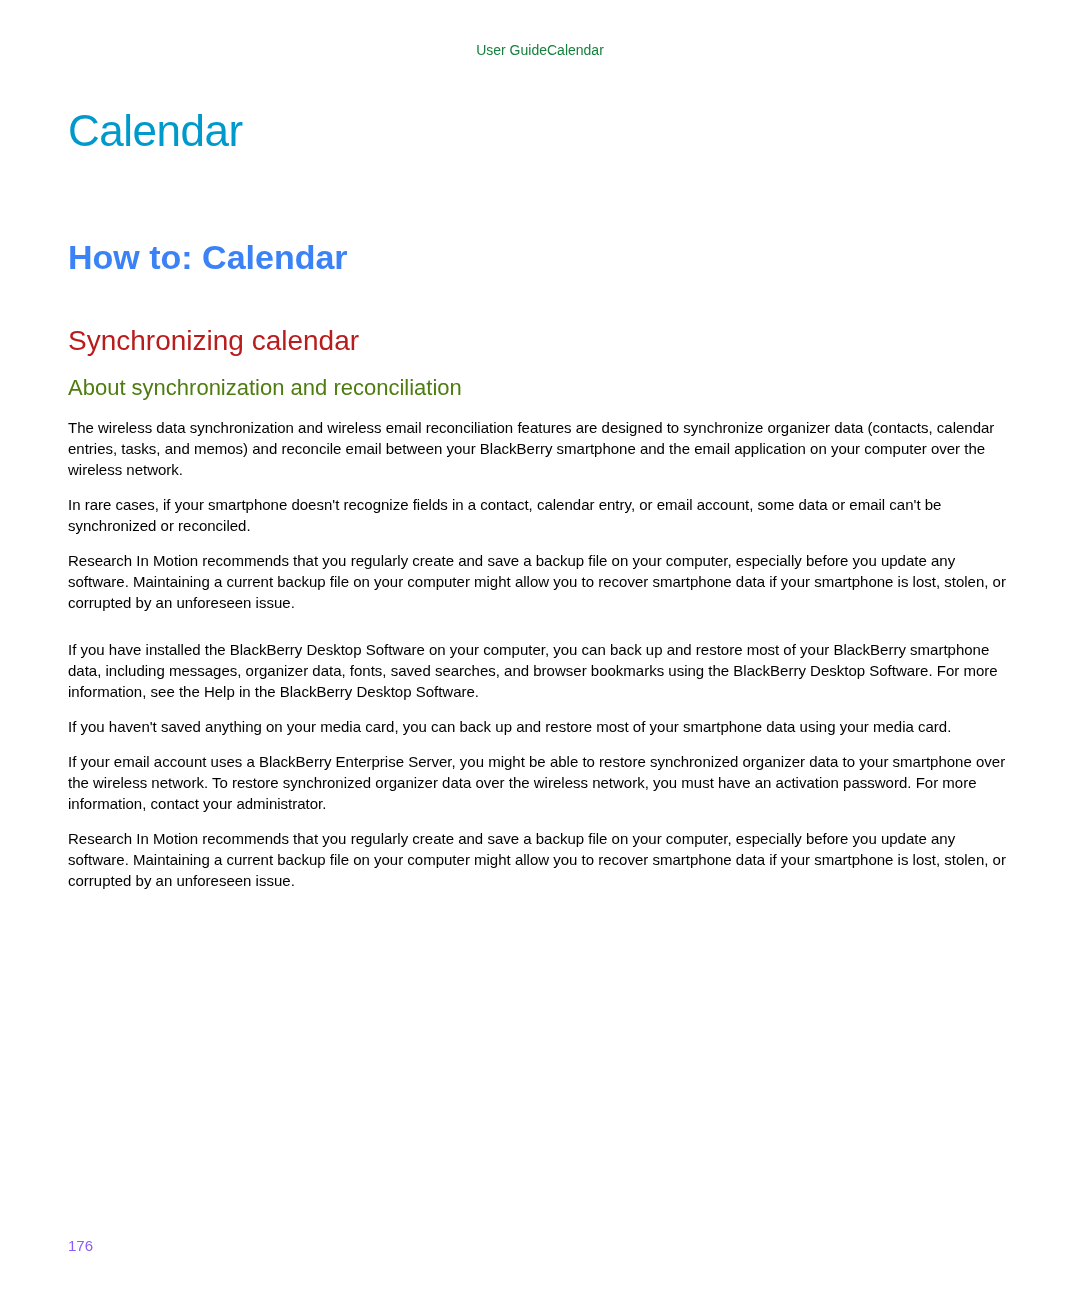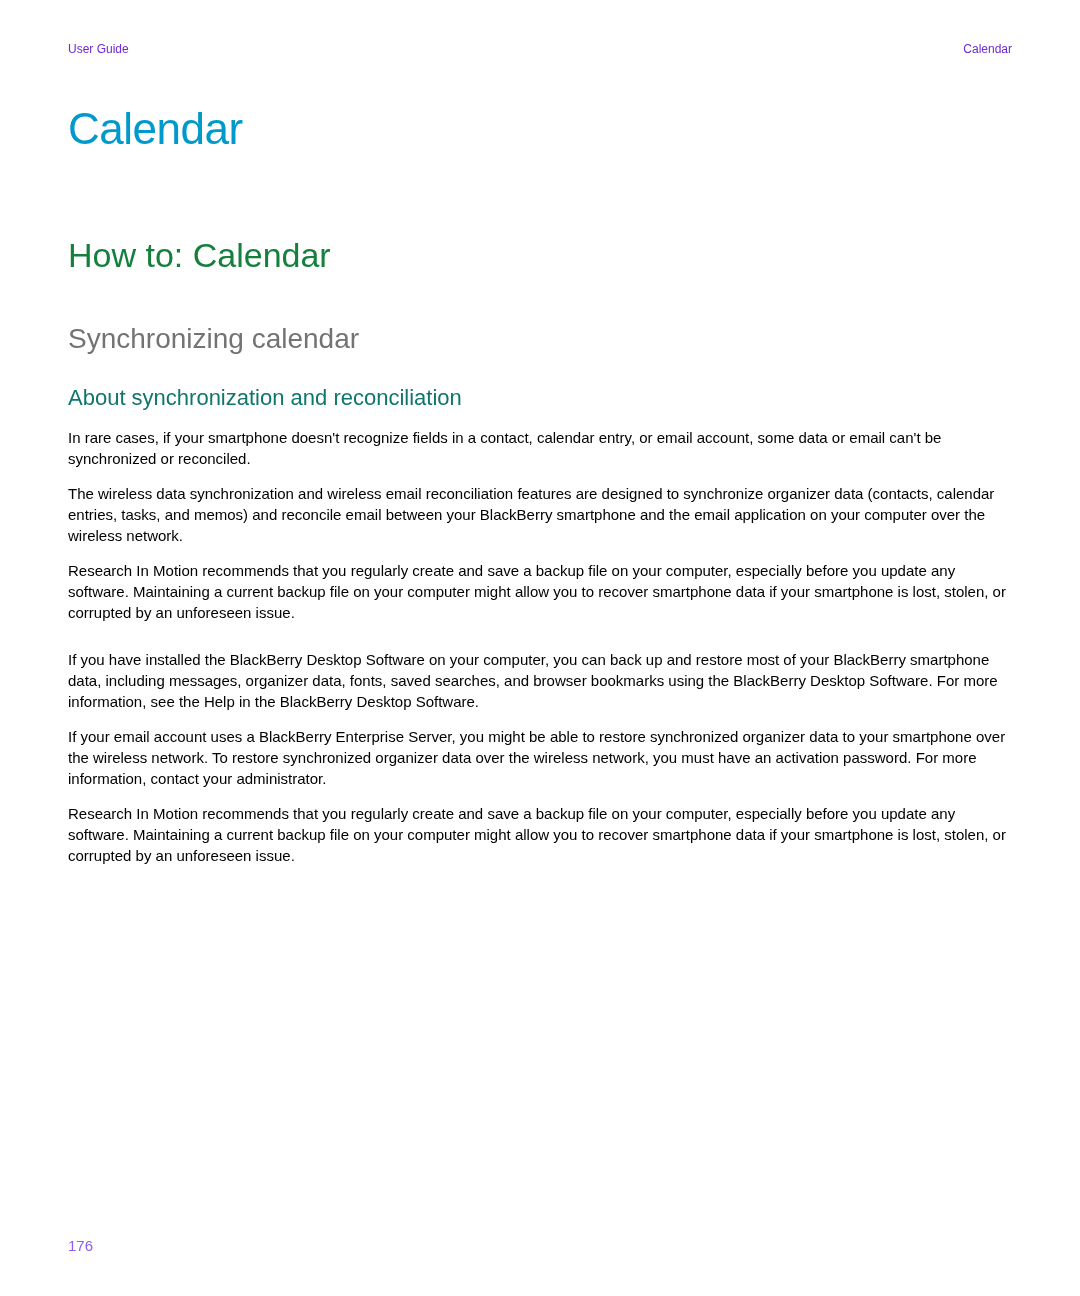--- a/index.html
+++ b/index.html
@@ -15,48 +15,48 @@
       position: relative;
       color: #000000;
     }
     .page {
       padding: 42px 68px 42px 68px;
       height: 100%;
       position: relative;
     }
     .header {
       display: flex;
-      justify-content: space-between;
-      font-size: 12px;
-      color: #6d28d9;
+      justify-content: center;
+      font-size: 14px;
+      color: #15803d;
       margin-bottom: 48px;
     }
     .chapter-title {
       font-size: 44px;
       font-weight: 300;
       color: #0099cc;
       margin-bottom: 82px;
       letter-spacing: -0.5px;
     }
     .section-title {
       font-size: 34px;
-      font-weight: 400;
-      color: #15803d;
+      font-weight: 700;
+      color: #3b82f6;
       margin-bottom: 48px;
     }
     .subsection-title {
       font-size: 28px;
       font-weight: 400;
-      color: #737373;
-      margin-bottom: 30px;
+      color: #b91c1c;
+      margin-bottom: 18px;
     }
     .topic-title {
       font-size: 22px;
       font-weight: 400;
-      color: #0f766e;
+      color: #4d7c0f;
       margin-bottom: 16px;
     }
     .body-text {
       font-size: 15px;
       line-height: 1.4;
       color: #000000;
       margin-bottom: 14px;
     }
     .topic-section {
       margin-bottom: 26px;
@@ -79,25 +79,26 @@
   </div>
 
   <h1 class="chapter-title">Calendar</h1>
 
   <h2 class="section-title">How to: Calendar</h2>
 
   <h3 class="subsection-title">Synchronizing calendar</h3>
 
   <div class="topic-section">
     <h4 class="topic-title">About synchronization and reconciliation</h4>
+    <p class="body-text">The wireless data synchronization and wireless email reconciliation features are designed to synchronize organizer data (contacts, calendar entries, tasks, and memos) and reconcile email between your BlackBerry smartphone and the email application on your computer over the wireless network.</p>
     <p class="body-text">In rare cases, if your smartphone doesn't recognize fields in a contact, calendar entry, or email account, some data or email can't be synchronized or reconciled.</p>
-    <p class="body-text">The wireless data synchronization and wireless email reconciliation features are designed to synchronize organizer data (contacts, calendar entries, tasks, and memos) and reconcile email between your BlackBerry smartphone and the email application on your computer over the wireless network.</p>
     <p class="body-text">Research In Motion recommends that you regularly create and save a backup file on your computer, especially before you update any software. Maintaining a current backup file on your computer might allow you to recover smartphone data if your smartphone is lost, stolen, or corrupted by an unforeseen issue.</p>
   </div>
 
   <div class="topic-section">
     <p class="body-text">If you have installed the BlackBerry Desktop Software on your computer, you can back up and restore most of your BlackBerry smartphone data, including messages, organizer data, fonts, saved searches, and browser bookmarks using the BlackBerry Desktop Software. For more information, see the Help in the BlackBerry Desktop Software.</p>
+    <p class="body-text">If you haven't saved anything on your media card, you can back up and restore most of your smartphone data using your media card.</p>
     <p class="body-text">If your email account uses a BlackBerry Enterprise Server, you might be able to restore synchronized organizer data to your smartphone over the wireless network. To restore synchronized organizer data over the wireless network, you must have an activation password. For more information, contact your administrator.</p>
     <p class="body-text">Research In Motion recommends that you regularly create and save a backup file on your computer, especially before you update any software. Maintaining a current backup file on your computer might allow you to recover smartphone data if your smartphone is lost, stolen, or corrupted by an unforeseen issue.</p>
   </div>
 
   <div class="page-number">176</div>
 </div>
 
 </body></html>

